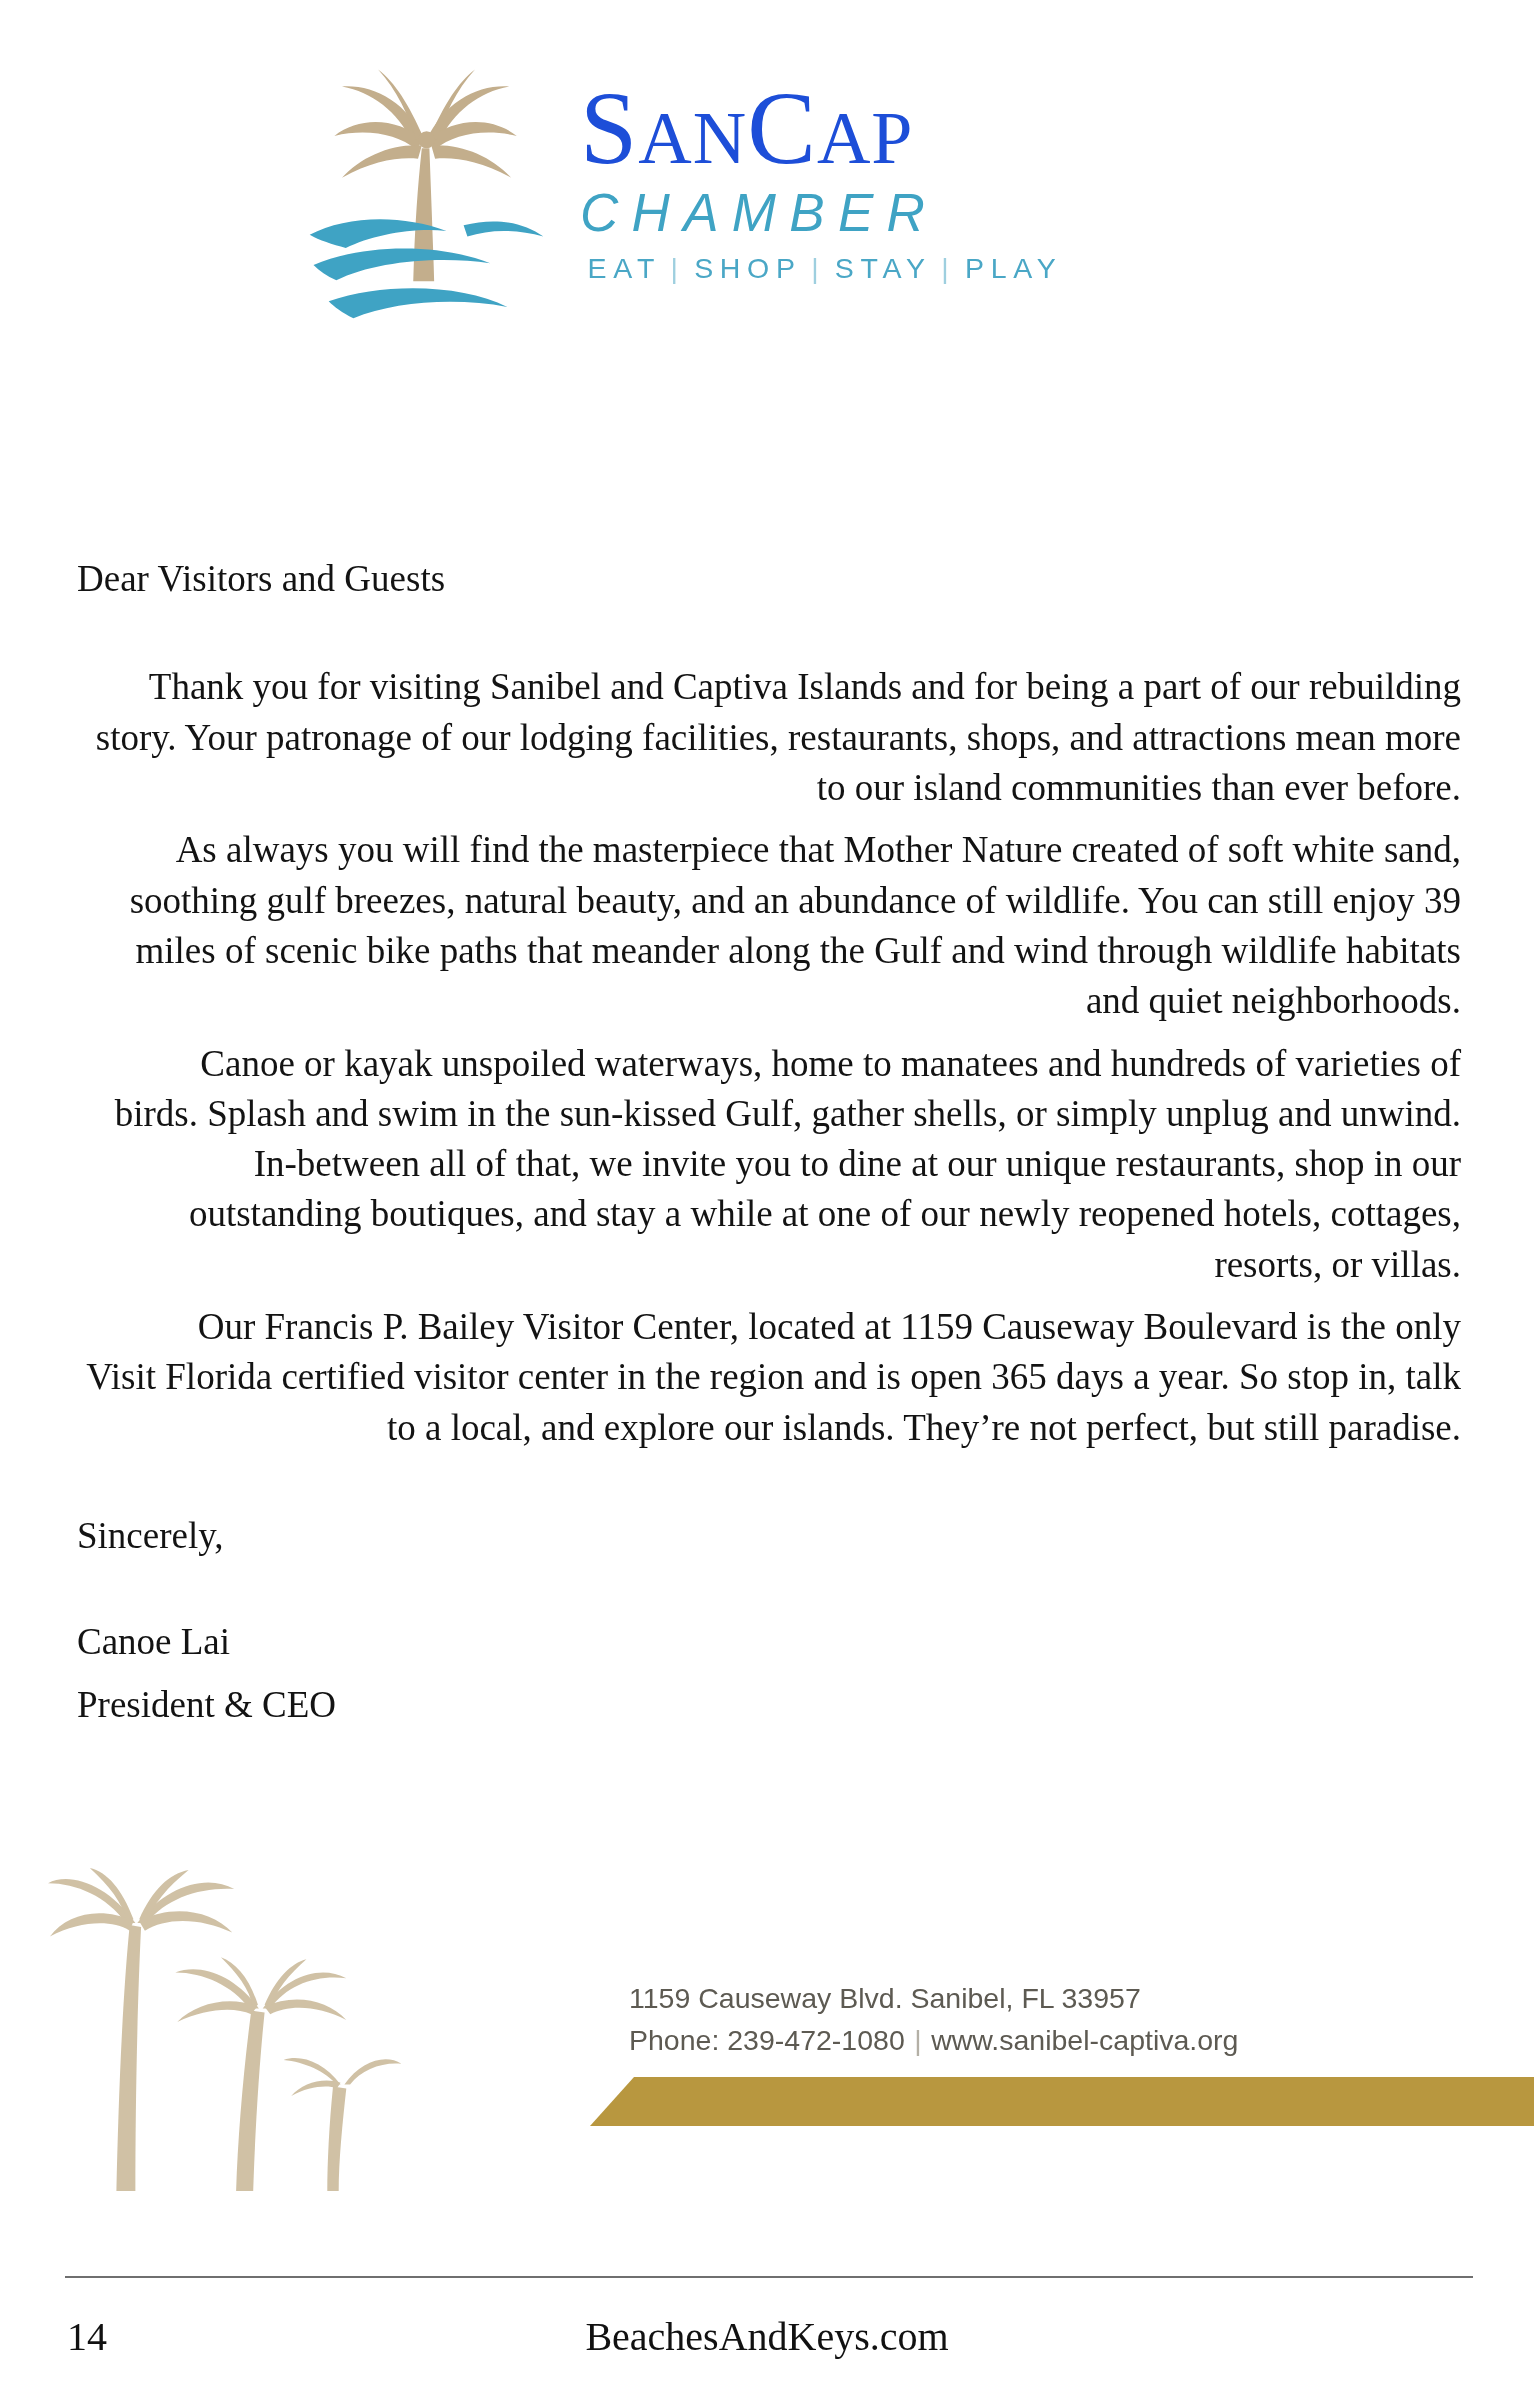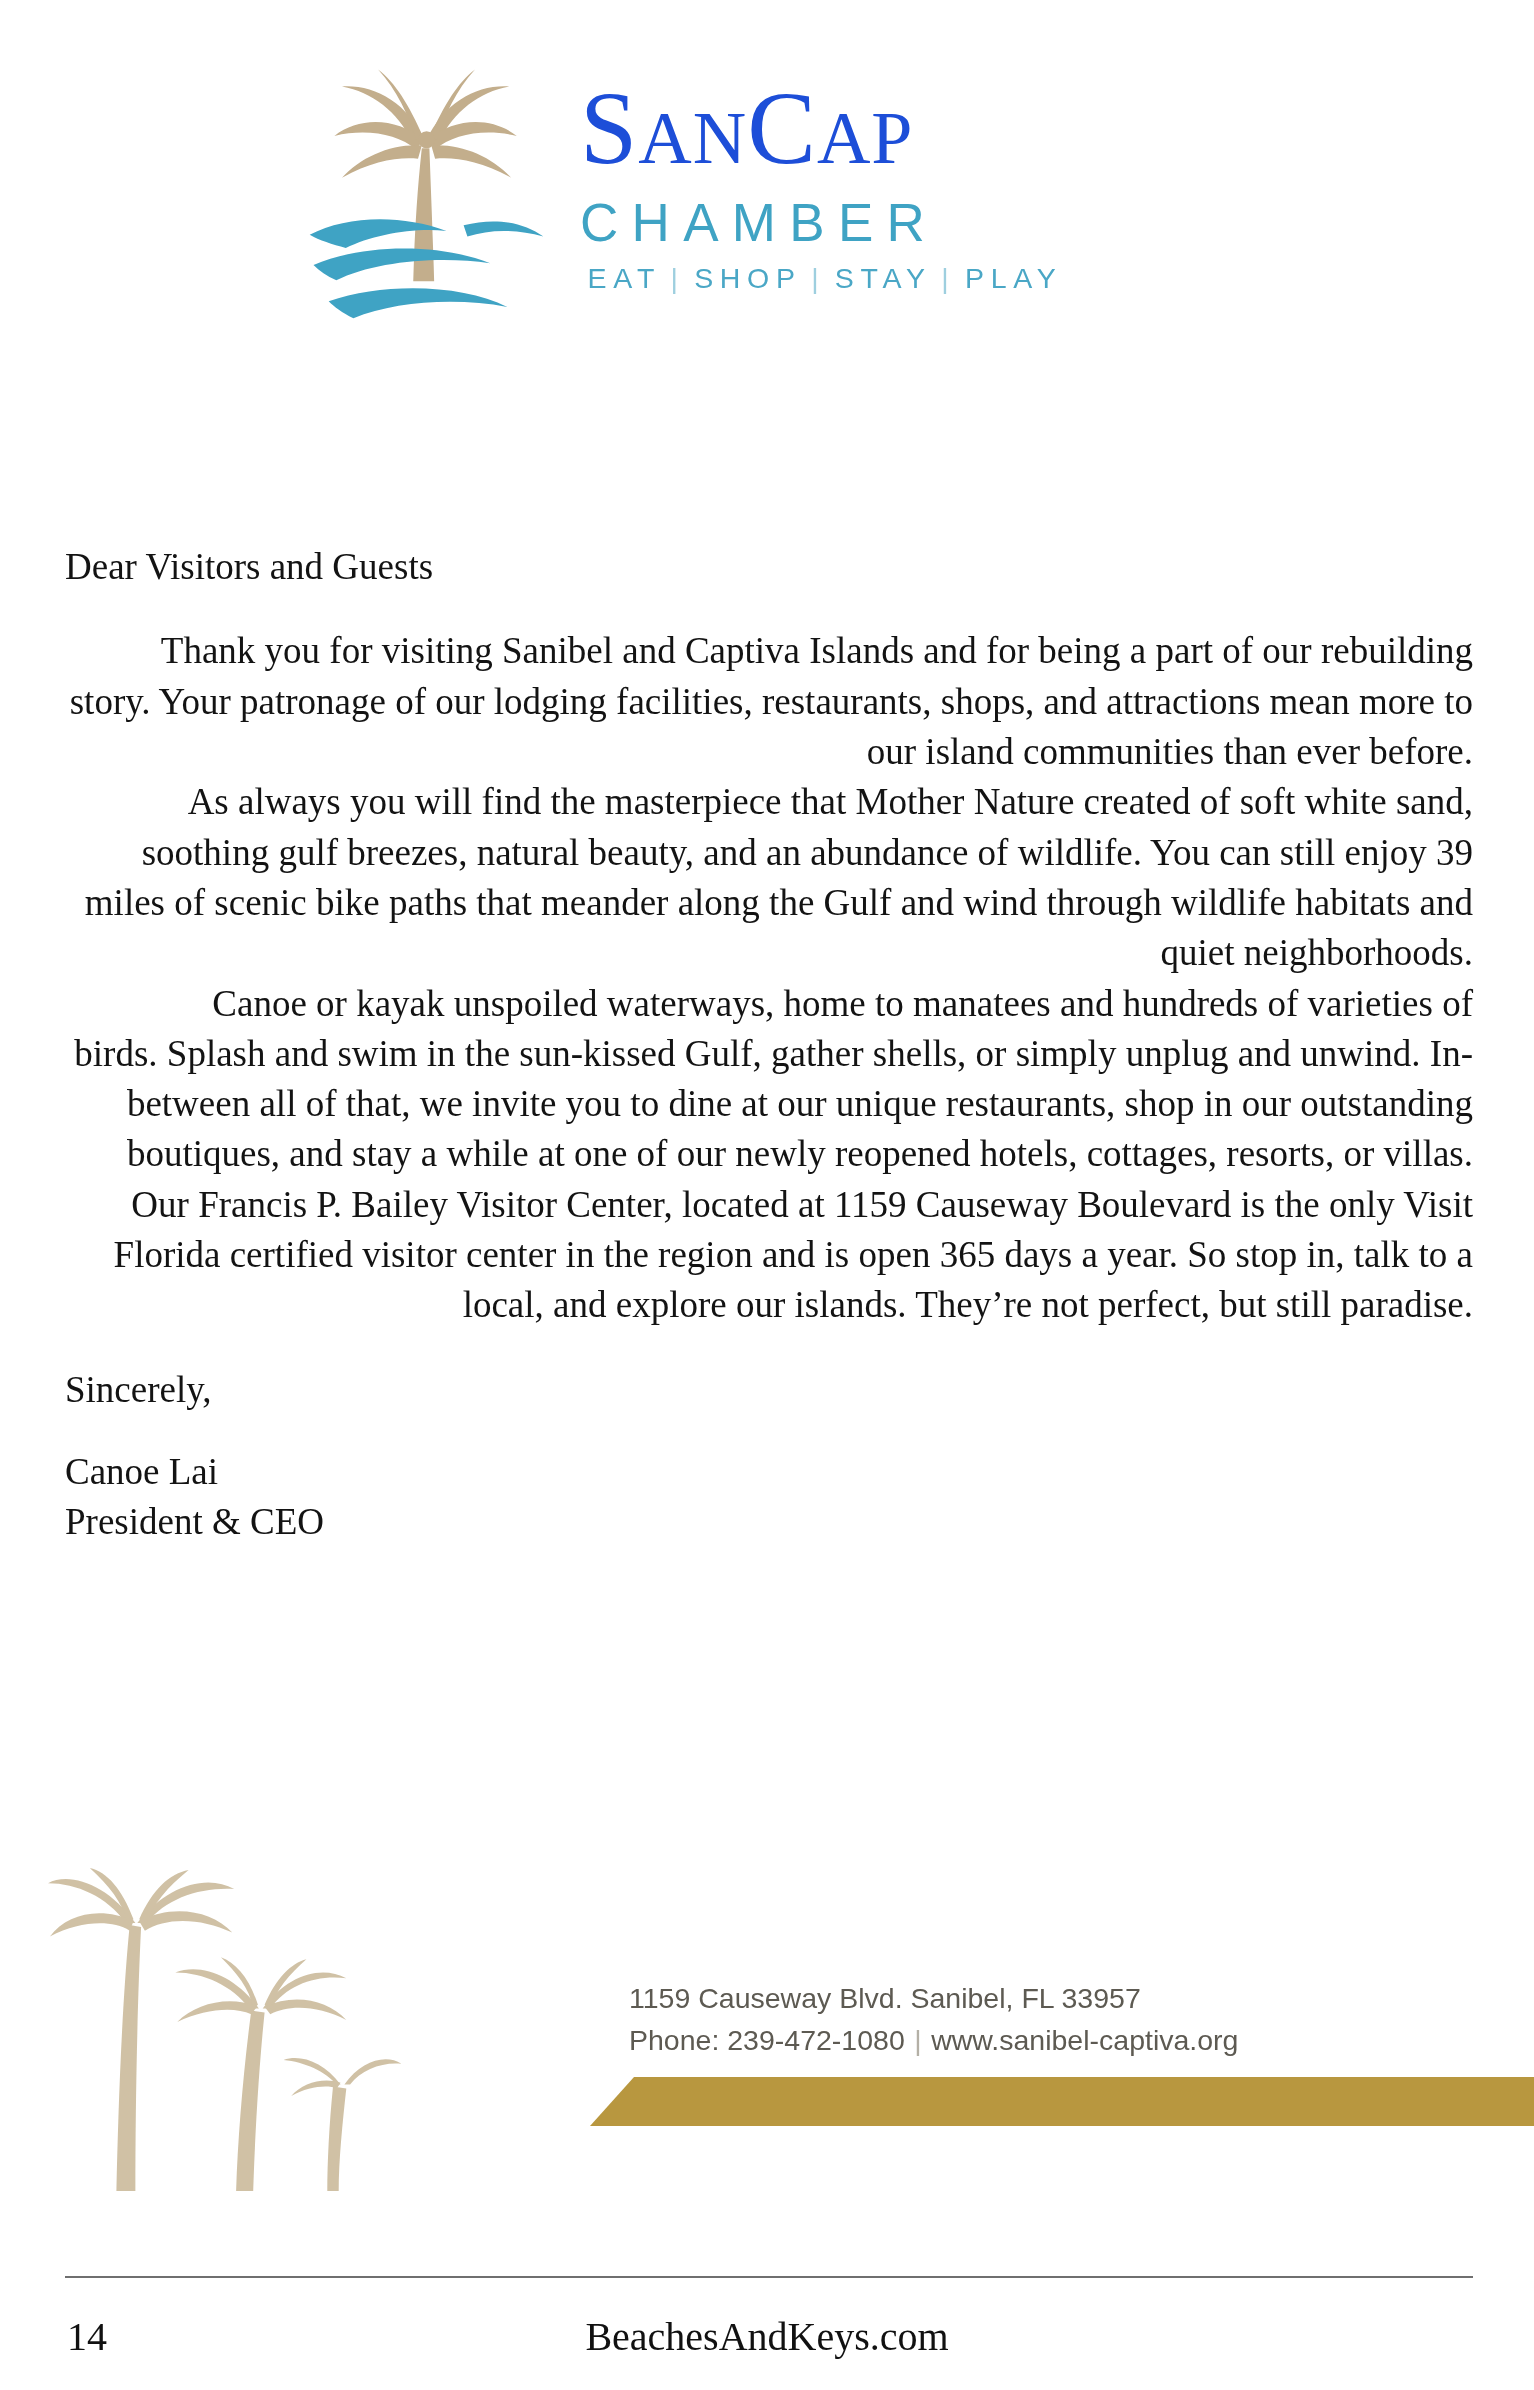--- a/index.html
+++ b/index.html
@@ -42,26 +42,27 @@
     font-size: 103px;
     letter-spacing: 1px;
     color: #1d4ed8;
     line-height: 1;
     font-weight: normal;
   }
   .logo-sancap .small {
     font-size: 74px;
   }
   .logo-chamber {
-    margin-top: 12px;
+    margin-top: 2px;
     font-family: "Liberation Sans", sans-serif;
     font-size: 53px;
     letter-spacing: 13.3px;
     color: #3fa3c4;
     font-weight: 300;
+    font-style: italic;
   }
   .logo-tag {
     margin-top: 9px;
     margin-left: 7.6px;
     font-family: "Liberation Sans", sans-serif;
     font-size: 28.5px;
     letter-spacing: 6.7px;
     color: #4aa7c6;
   }
   .logo-tag .sep {
@@ -73,21 +74,21 @@
   .letter {
     position: absolute;
     left: 65px;
     top: 542px;
     width: 1408px;
     font-size: 37px;
     line-height: 1.36;
     color: #131313;
   }
   .letter p {
-    margin: 0;
+    margin: 12px;
     text-indent: 0;
   }
   .letter p.indent {
     text-indent: 55px;
     text-align: right;
   }
   .letter .gap {
     height: 34px;
   }
   .letter .gap-small {

